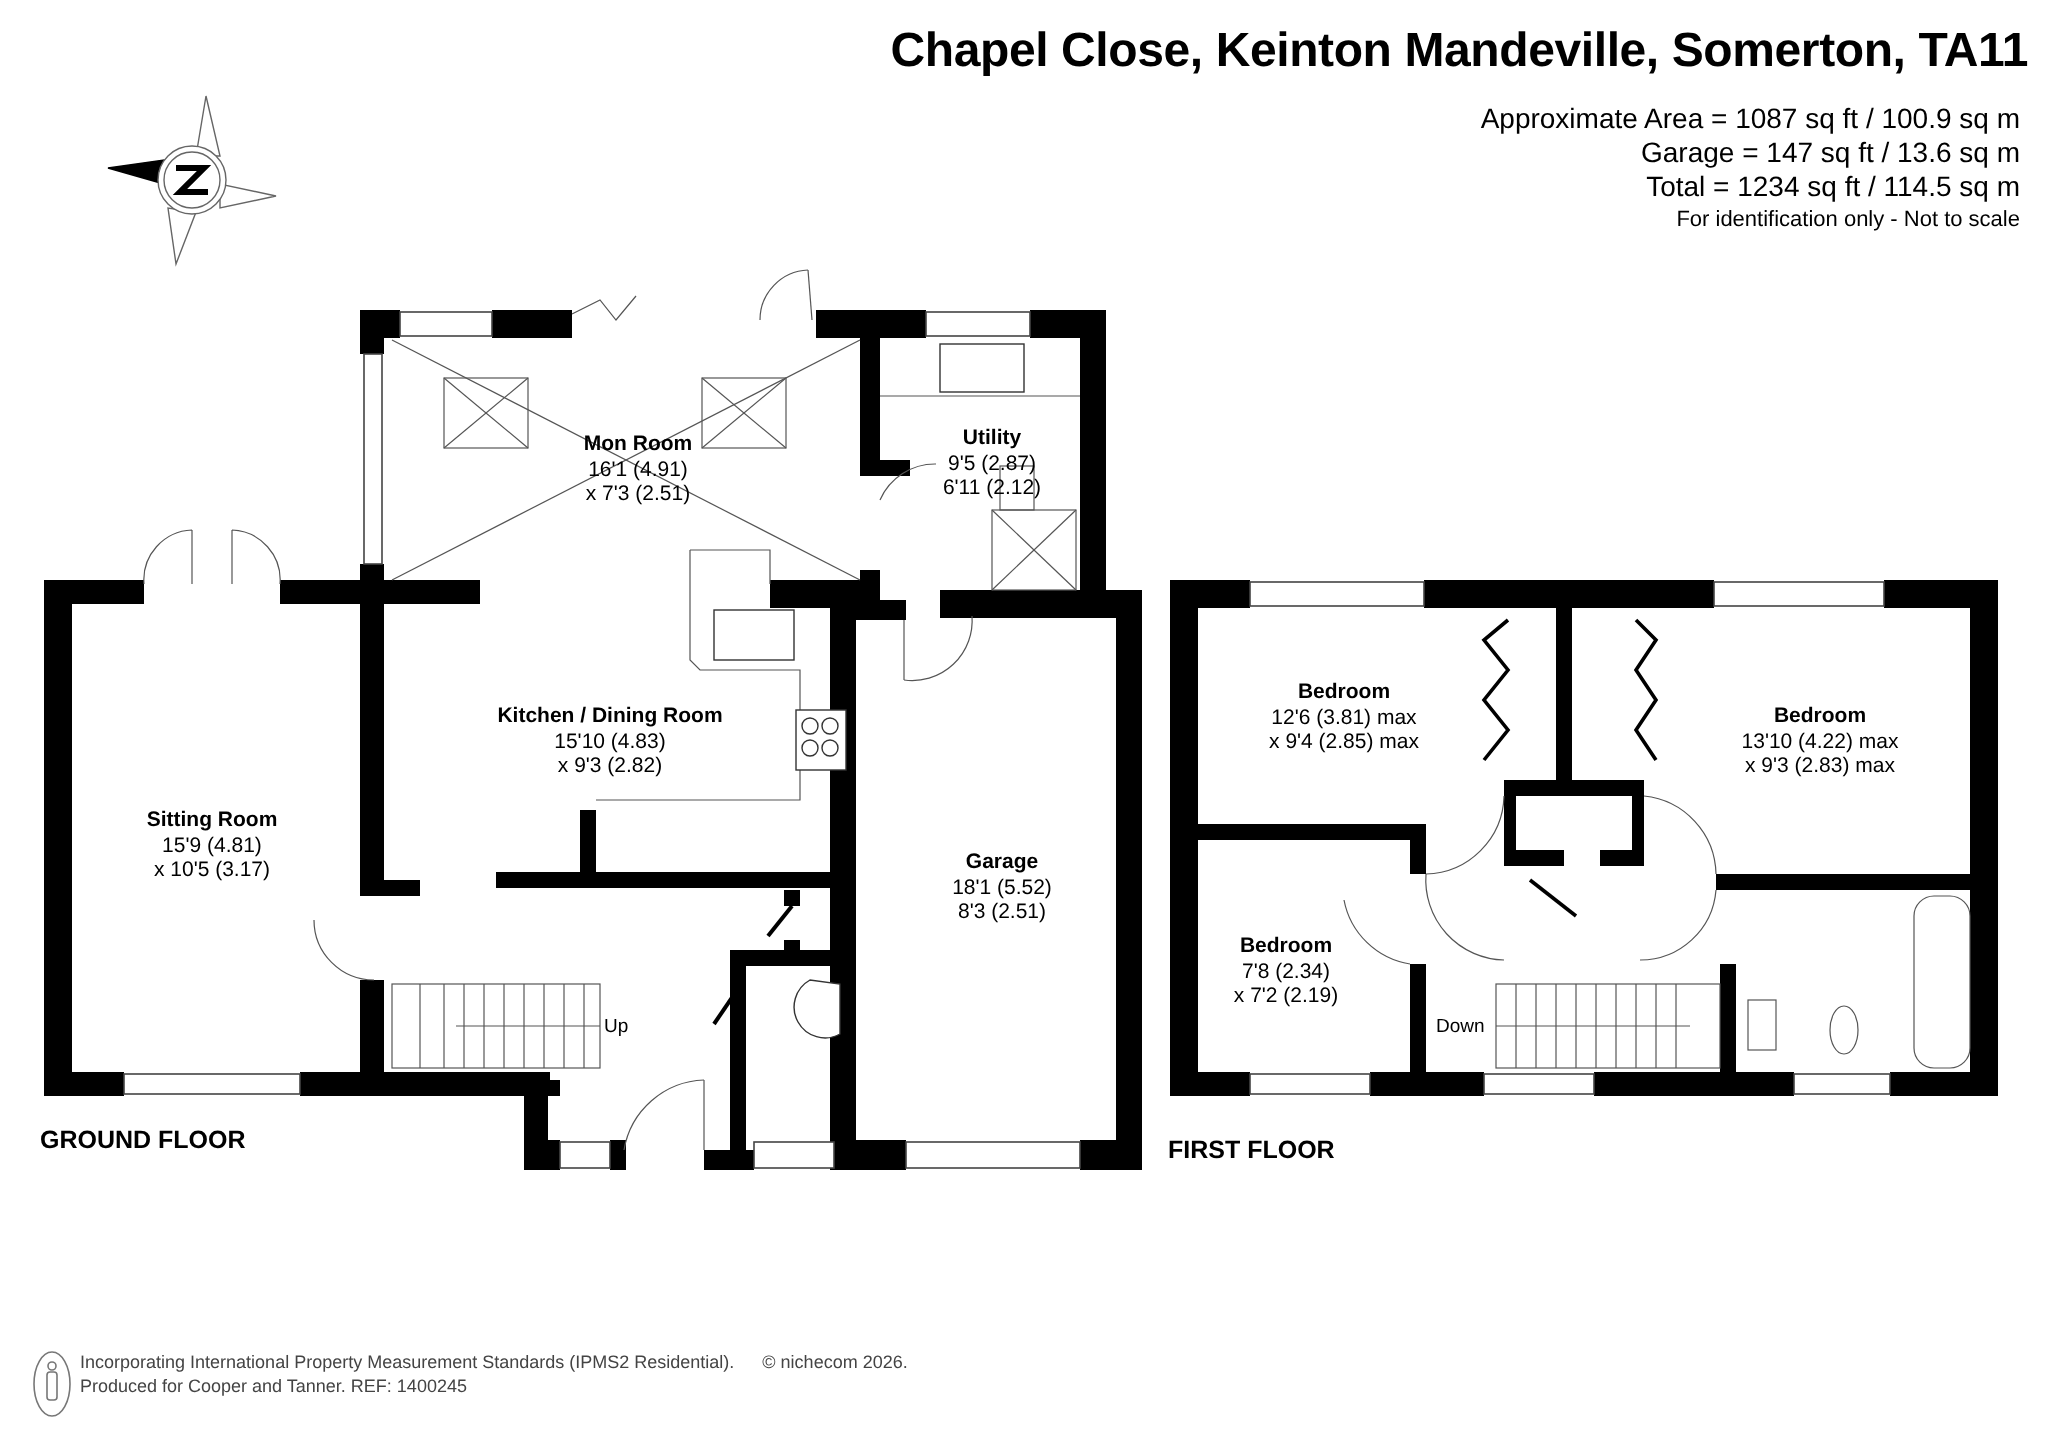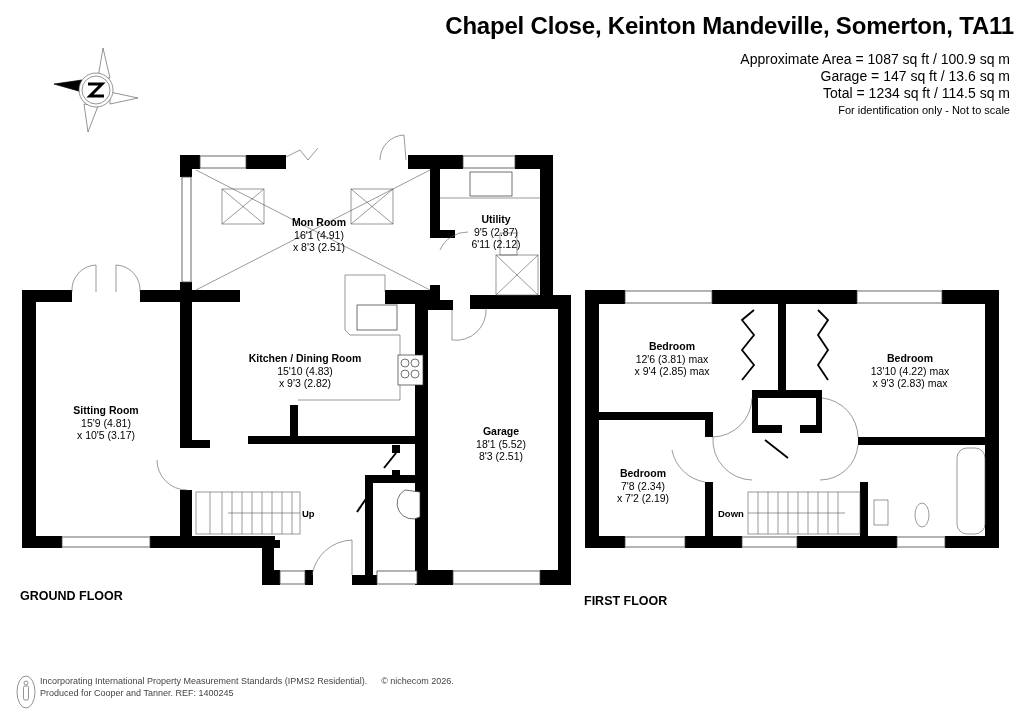--- a/index.html
+++ b/index.html
@@ -4,22 +4,22 @@
 <style>
   html,body{margin:0;padding:0;background:#fff;}
   body{width:1024px;height:724px;position:relative;overflow:hidden;font-family:"Liberation Sans",sans-serif;color:#000;}
   .abs{position:absolute;}
   .title{position:absolute;right:10px;top:12px;font-size:24px;font-weight:bold;letter-spacing:-0.2px;white-space:nowrap;text-align:center;}
   .area{position:absolute;right:14px;text-align:left;font-size:14px;line-height:18px;white-space:nowrap;}
   .note{position:absolute;right:14px;top:104px;font-size:11px;white-space:nowrap;}
   svg.plan{position:absolute;left:0;top:0;}
   .lbl{position:absolute;text-align:center;font-size:10.5px;line-height:12.5px;transform:translateX(-50%);white-space:nowrap;}
   .lbl .nm{font-weight:bold;display:block;}
-  .floor{position:absolute;font-weight:bold;font-size:12.5px;margin-top:26px;}
-  .small{position:absolute;font-size:9.5px;font-weight:bold;}
+  .floor{position:absolute;font-weight:bold;font-size:12.5px;}
+  .small{position:absolute;font-size:9.5px;font-weight:normal;}
   .footer{position:absolute;left:40px;top:676px;font-size:9px;line-height:11.5px;color:#444;white-space:nowrap;}
   .footer .copy{margin-left:14px;}
 </style>
 </head>
 <body>
 
 <div class="title">Chapel Close, Keinton Mandeville, Somerton, TA11</div>
 <div class="area" style="top:50px">Approximate Area = 1087 sq ft / 100.9 sq m</div>
 <div class="area" style="top:67px">Garage = 147 sq ft / 13.6 sq m</div>
 <div class="area" style="top:84px">Total = 1234 sq ft / 114.5 sq m</div>
@@ -216,21 +216,21 @@
       <polyline points="754,310 742,320 754,335 742,350 754,365 742,380"></polyline>
       <polyline points="818,310 828,320 818,335 828,350 818,365 828,380"></polyline>
       <line x1="765" y1="440" x2="788" y2="458"></line>
     </g>
   </g>
 </svg>
 
 <div class="lbl" style="left:319px;top:216px">
   <span class="nm">Mon Room</span>
   <span>16'1 (4.91)</span><br>
-  <span>x 8'3 (2.51)</span>
+  <span>x 7'3 (2.51)</span>
 </div>
 <div class="lbl" style="left:496px;top:213px">
   <span class="nm">Utility</span>
   <span>9'5 (2.87)</span><br>
   <span>6'11 (2.12)</span>
 </div>
 <div class="lbl" style="left:305px;top:352px">
   <span class="nm">Kitchen / Dining Room</span>
   <span>15'10 (4.83)</span><br>
   <span>x 9'3 (2.82)</span>

